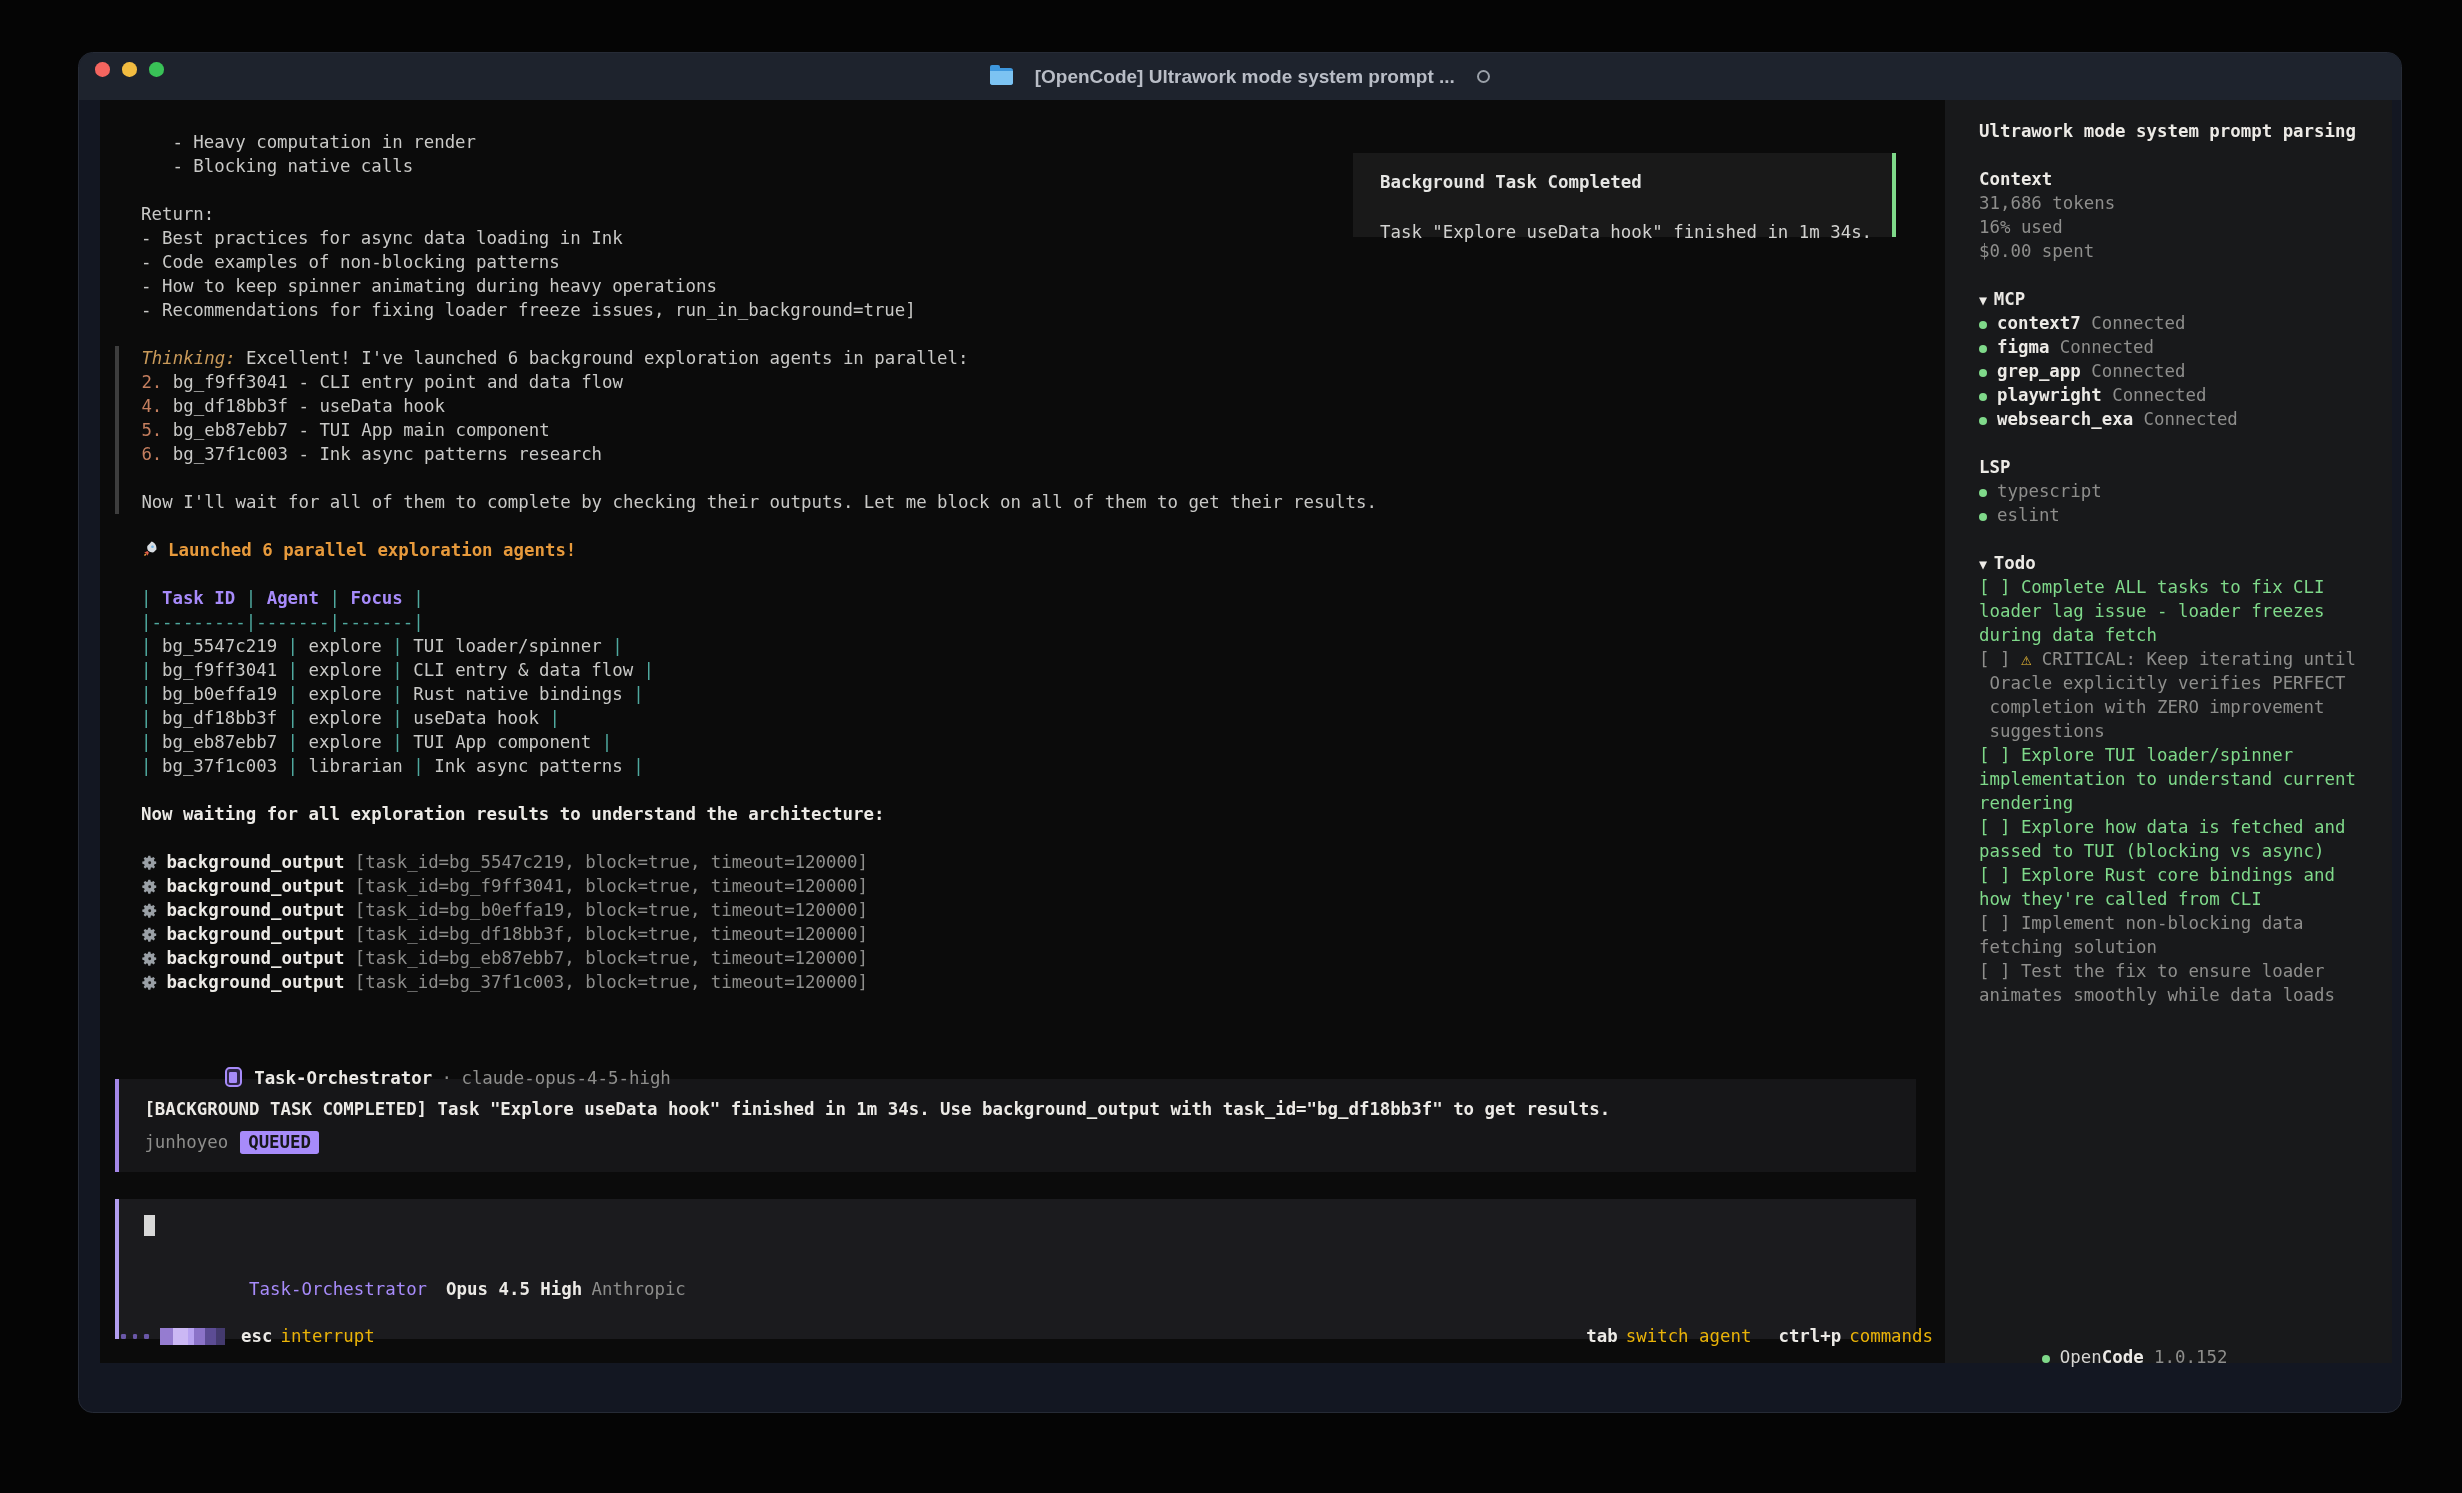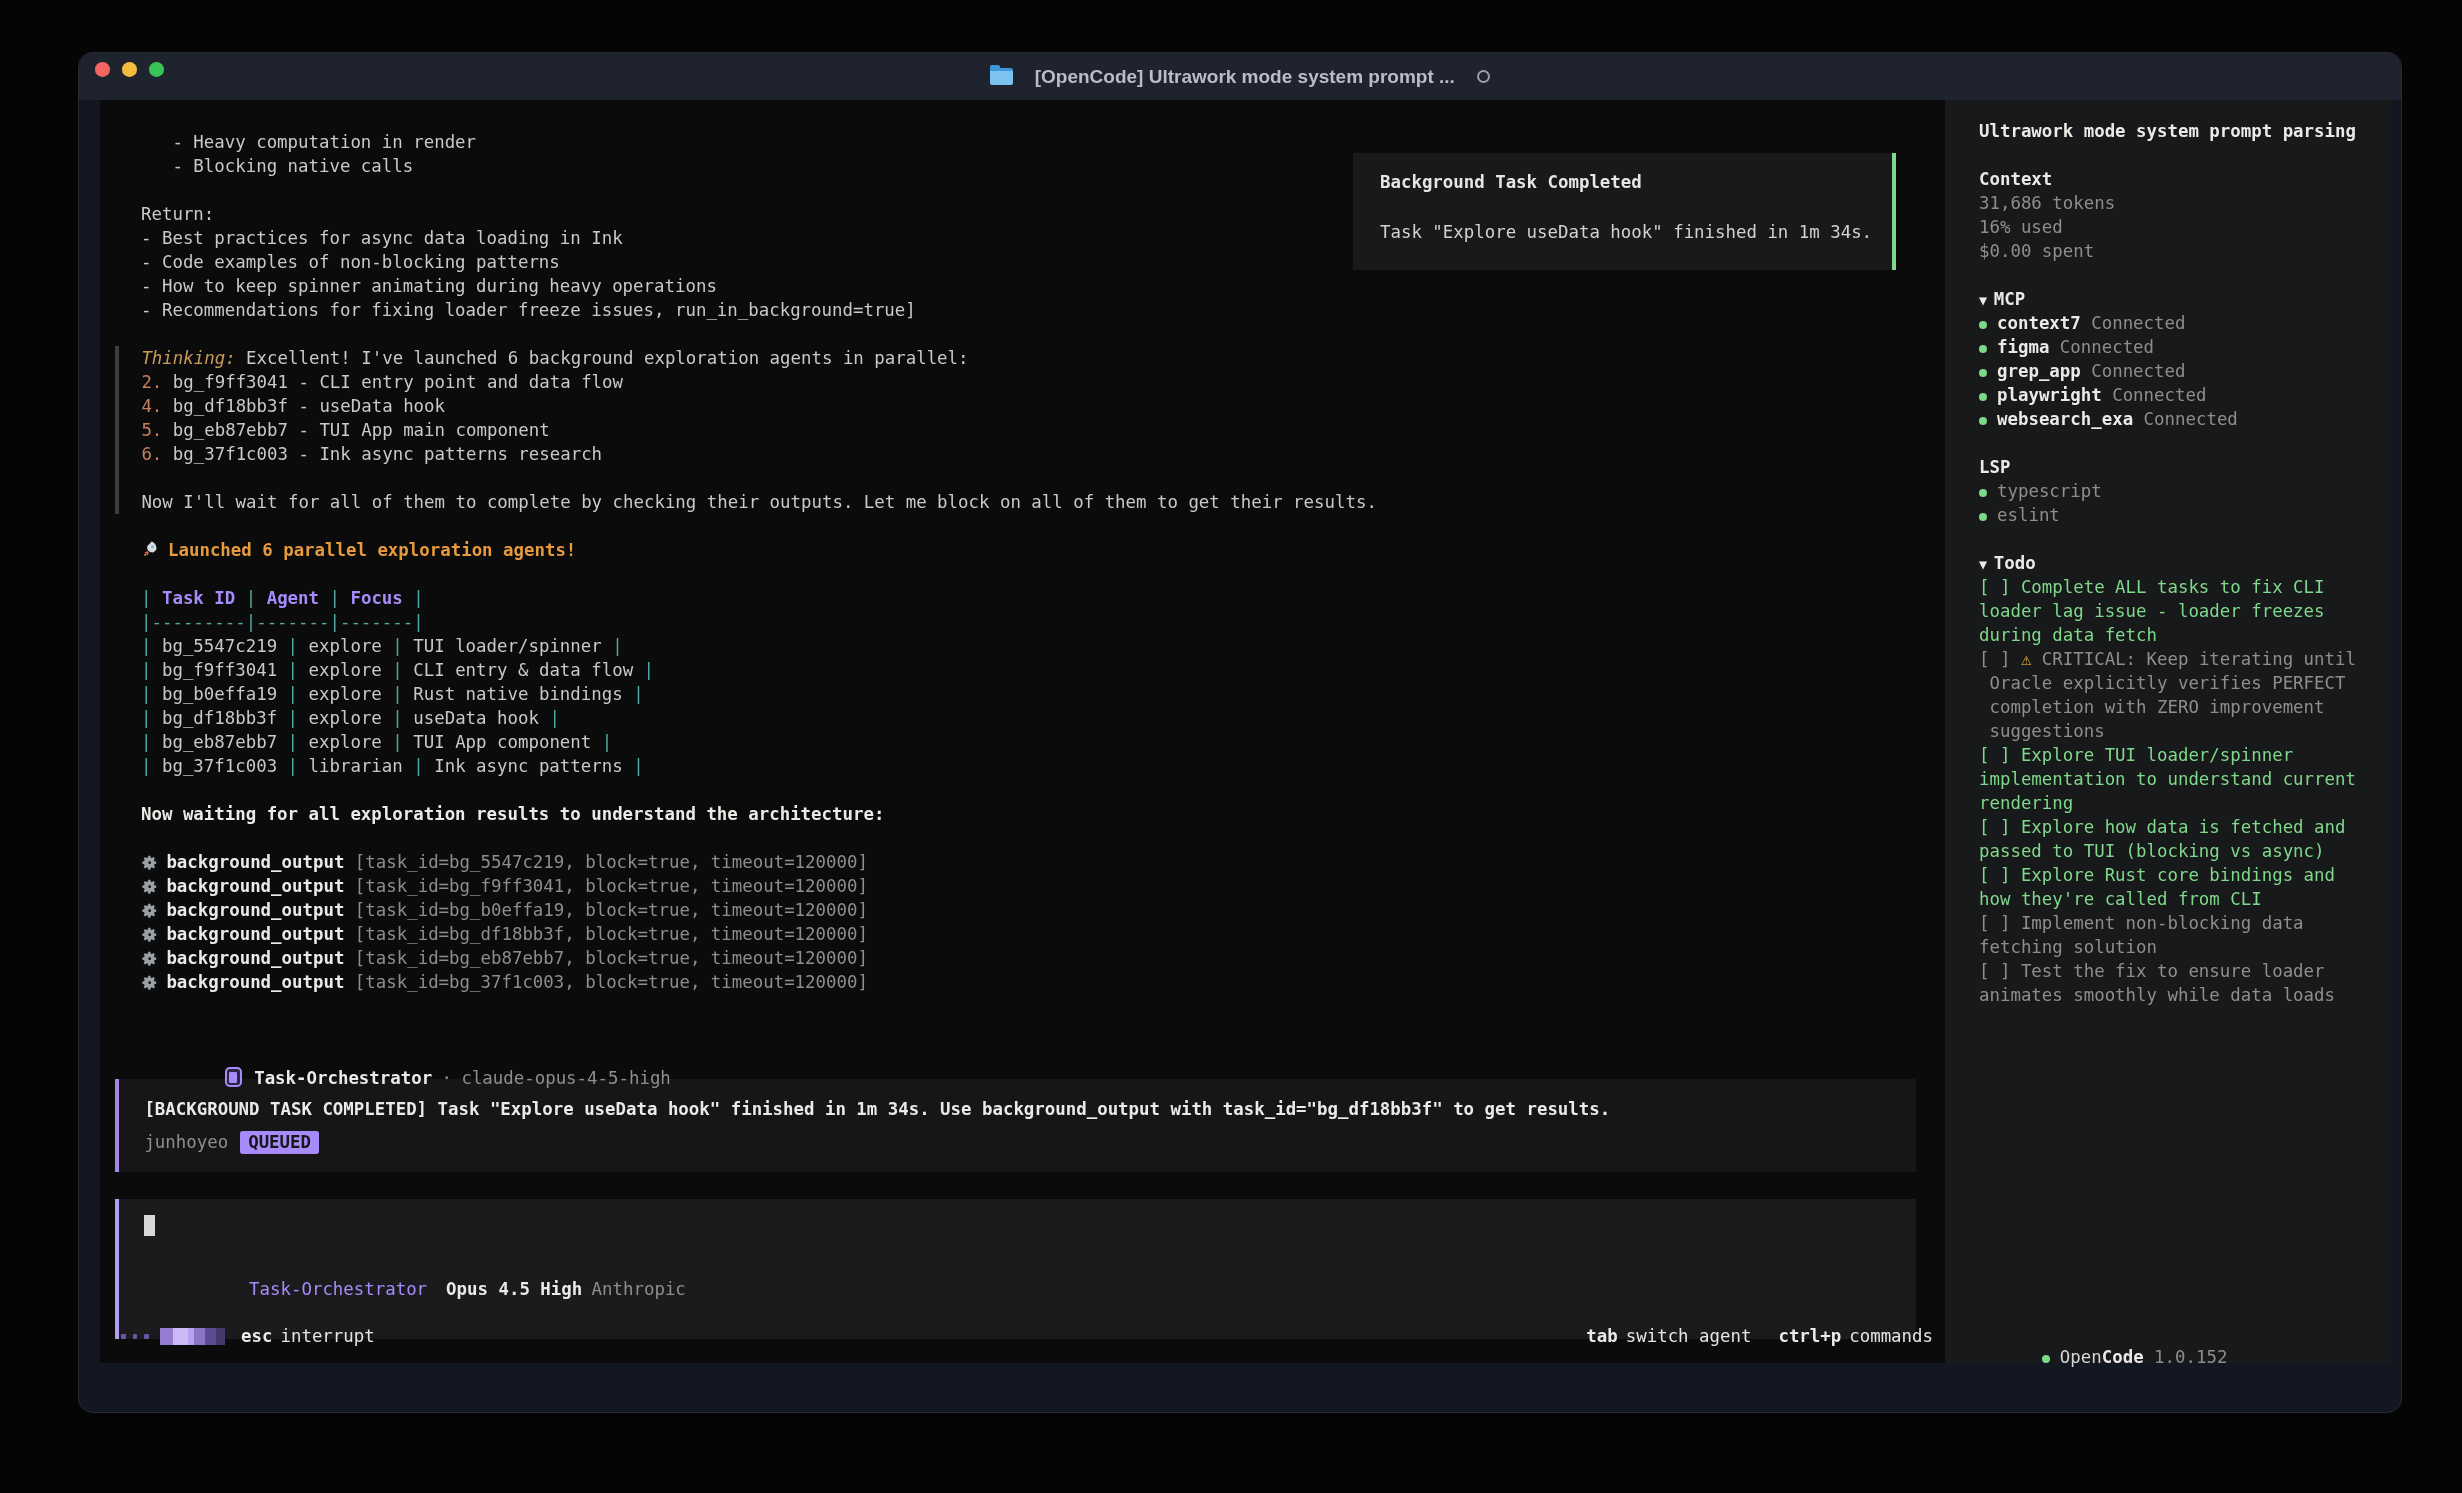--- a/index.html
+++ b/index.html
@@ -58,24 +58,24 @@
   .statusbar { position:absolute; left:0; right:0; bottom:16px; height:21.4px;
     display:flex; justify-content:space-between; align-items:center; padding:0 12px 0 21.4px; }
   .sb-left, .sb-right { display:flex; align-items:center; }
   .sb-dots { display:flex; gap:6.7px; margin-right:10.7px; }
   .sb-dot { width:4.7px; height:4.7px; background:#6a57a8; border-radius:1.3px; }
   .sb-segs { display:flex; height:17.4px; margin-right:16px; }
   .sb-seg { height:17.4px; }
   .s1{width:13.4px;background:#957cd0;} .s2{width:14.7px;background:#cbb8f4;}
   .s3{width:6.7px;background:#b7a2f0;} .s4{width:10.7px;background:#8b73c8;}
   .s5{width:10.7px;background:#5c4c94;} .s6{width:9.4px;background:#443a6e;}
-  .key { color:#eceae6; font-weight:bold; } .keylabel { color:#e5e5e5; margin-left:8px; }
+  .key { color:#eceae6; font-weight:bold; } .keylabel { color:#eab308; margin-left:8px; }
   .hint-gap { width:27px; }
 
-  .toast { position:absolute; left:1253px; top:53px; width:543px; height:117px;
+  .toast { position:absolute; left:1253px; top:53px; width:543px; height:84px;
     background:#191919; border-right:4px solid #7fd98a; padding:16.7px 0 0 27px; }
   .toast-title { color:#e6e6e4; font-weight:bold; line-height:24px; white-space:pre; }
   .toast-body { color:#d2d2d0; line-height:24px; margin-top:26px; white-space:pre; }
 
   .sidebar { position:absolute; left:1866px; top:47px; width:447px; height:1263px;
     background:#18191b; padding:19px 0 0 34px; font-size:17.4px; line-height:24px; color:#c9c9c7; }
   .sl { height:24px; line-height:24px; white-space:pre; }
   .bullet { display:inline-block; width:8px; height:8px; border-radius:50%;
     background:#7fd98a; margin-right:10px; }
   .tri { font-size:13.4px; margin-right:6.7px; color:#eceae6; }

